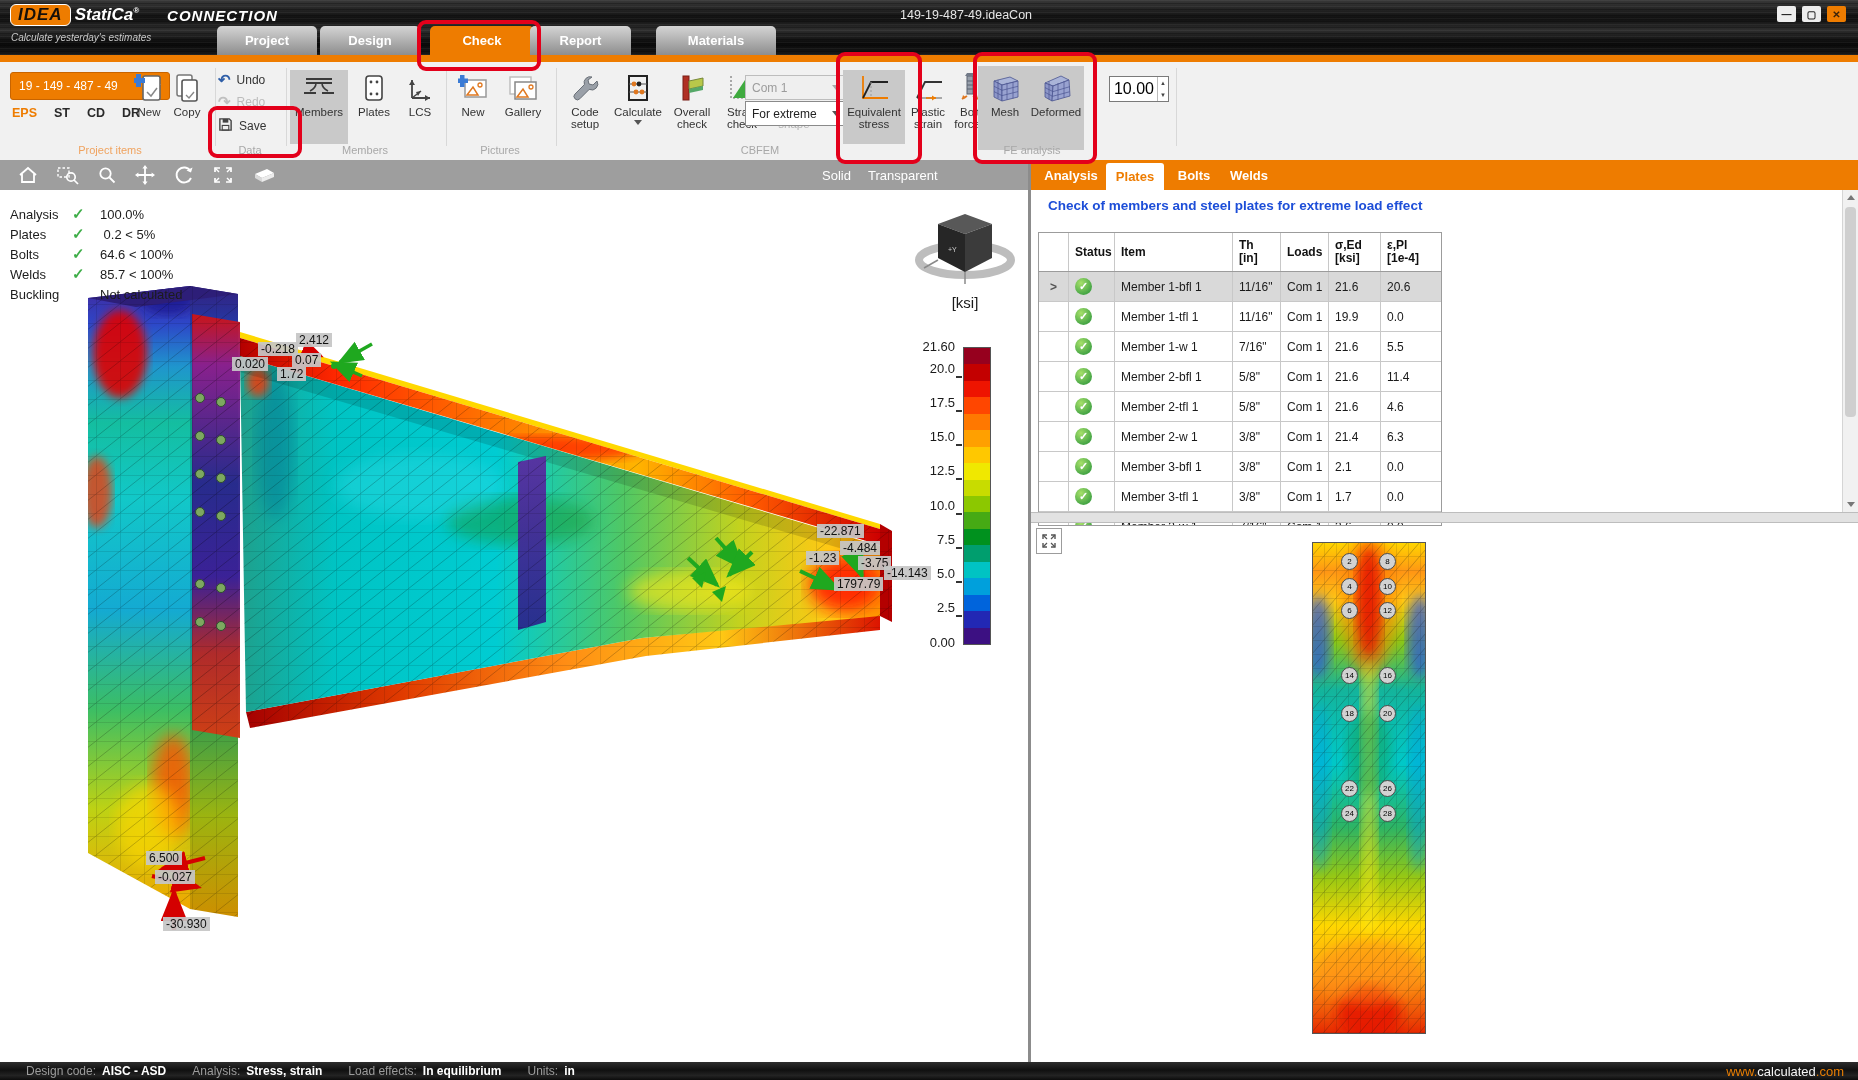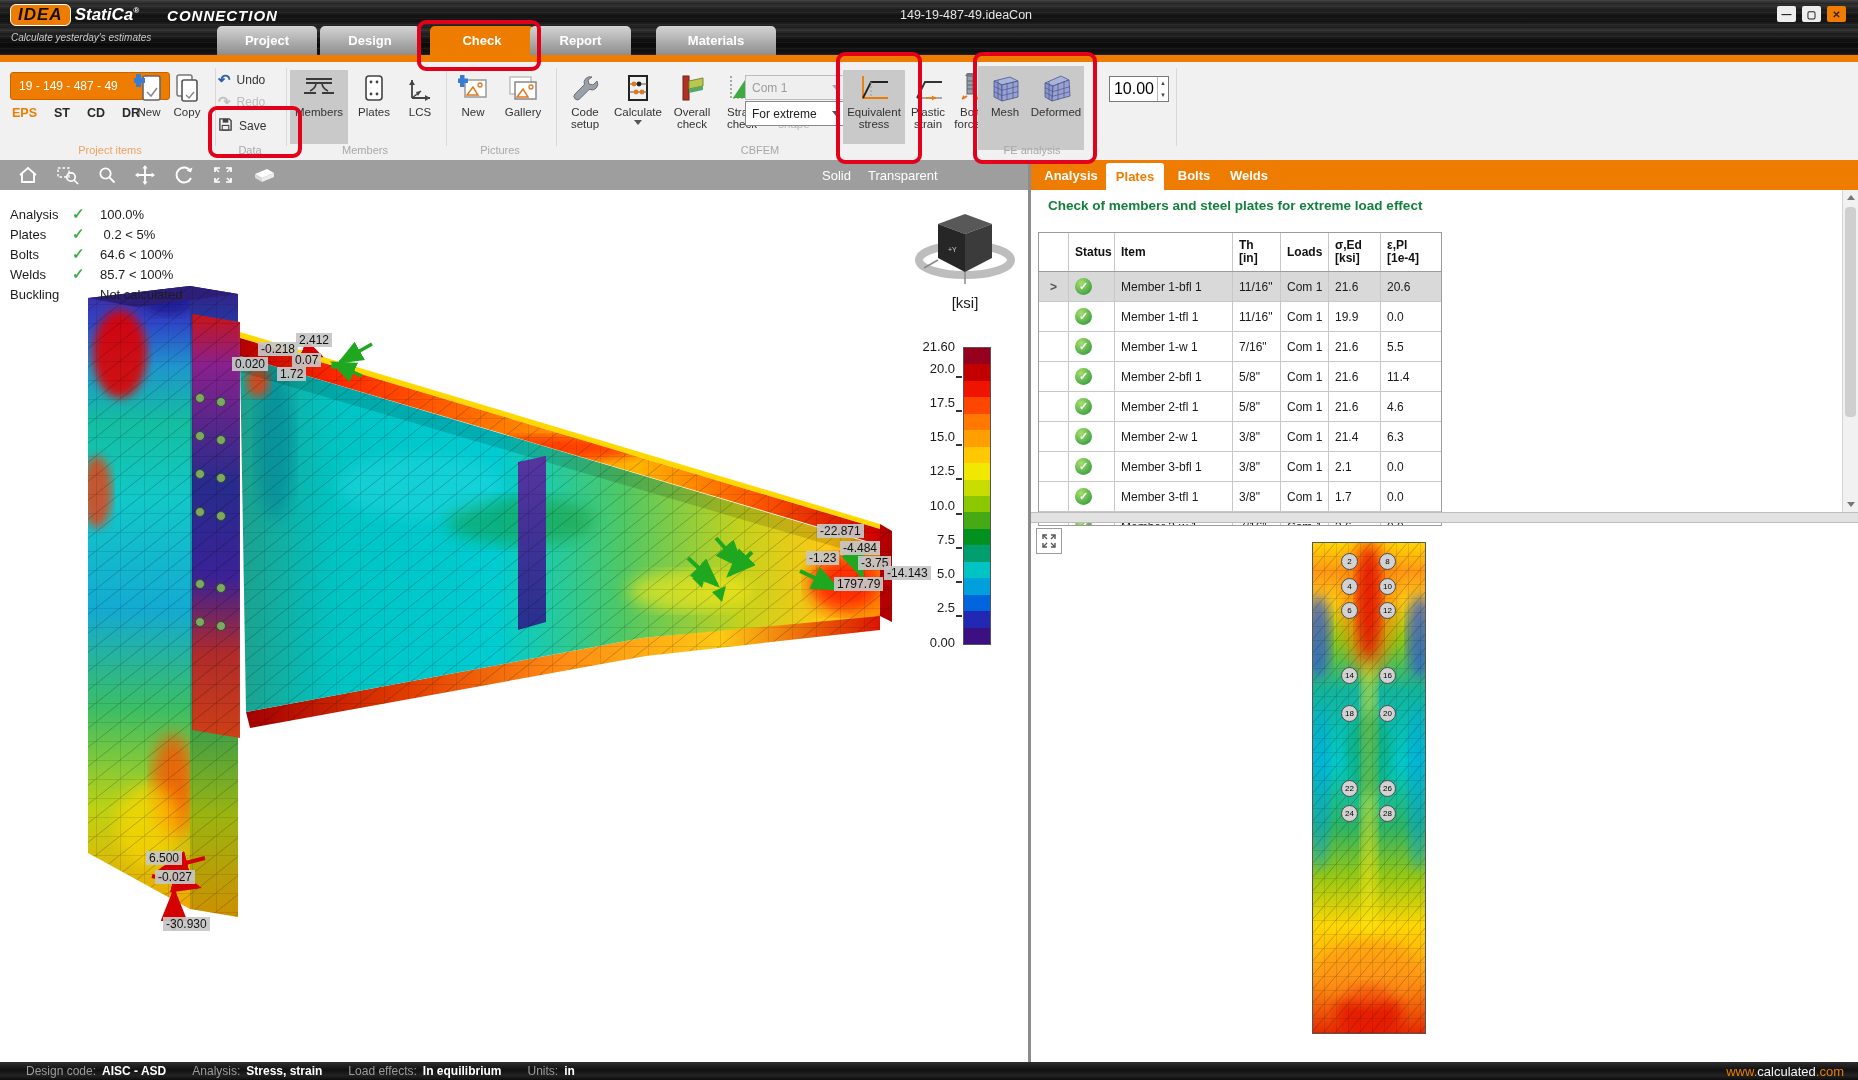--- a/index.html
+++ b/index.html
@@ -76,21 +76,21 @@
   .legend-bar{position:absolute;left:70px;top:7px;width:26px;height:296px;border:1px solid #555;}
   .ltick{position:absolute;left:0;width:62px;text-align:right;}
   .ldash{position:absolute;left:63px;width:6px;height:2px;background:#333;}
   .ksi{position:absolute;left:930px;top:104px;width:70px;text-align:center;font-size:15px;color:#1a1a1a;}
   
   .rpanel{position:absolute;left:1031px;top:160px;width:827px;height:902px;background:#fff;}
   .rtabbar{position:absolute;left:0;top:0;width:827px;height:30px;background:#ee7c00;}
   .rtab{position:absolute;top:0;height:30px;display:flex;align-items:center;justify-content:center;
         color:#fff;font-size:13px;font-weight:bold;cursor:default;}
   .rtab.active{background:#fff;color:#ee7c00;border-radius:3px 3px 0 0;top:3px;height:27px;}
-  .rtitle{position:absolute;left:17px;top:38px;font-size:13.5px;font-weight:bold;color:#15803d;}
+  .rtitle{position:absolute;left:17px;top:38px;font-size:13.5px;font-weight:bold;color:#1d4ed8;}
   .tablewrap{position:absolute;left:7px;top:72px;width:402px;height:292px;overflow:hidden;border:1px solid #9c9c9c;}
   .thead{display:flex;height:38px;border-bottom:1px solid #9c9c9c;background:#fff;font-weight:bold;font-size:12px;color:#111;}
   .trow{display:flex;height:29px;border-bottom:1px solid #c8c8c8;font-size:12px;color:#1a1a1a;background:#fff;}
   .trow.sel{background:#d9d9d9;}
   .tc{border-right:1px solid #c8c8c8;display:flex;align-items:center;padding-left:6px;box-sizing:border-box;}
   .tc:last-child{border-right:none;}
   .c0{width:30px;justify-content:center;padding-left:0;}
   .c1{width:46px;}
   .c2{width:118px;}
   .c3{width:48px;}

